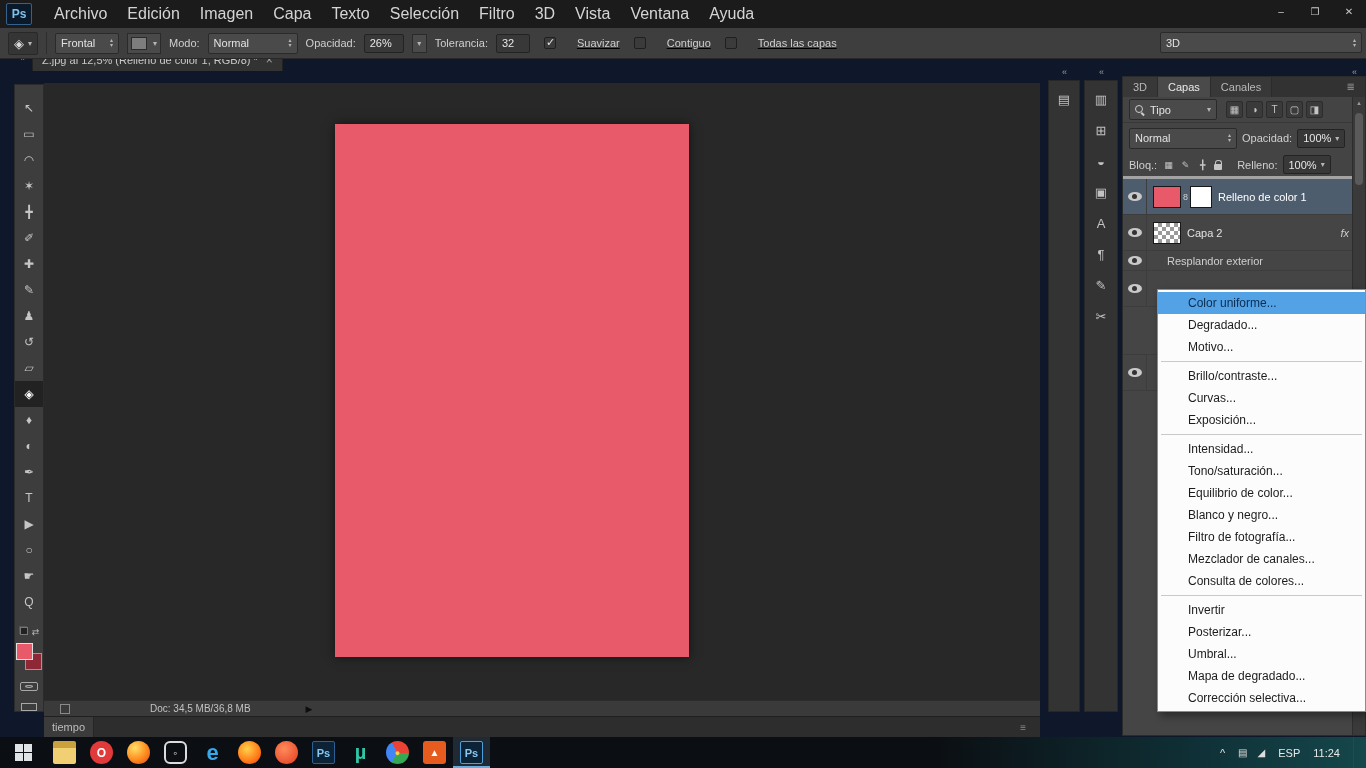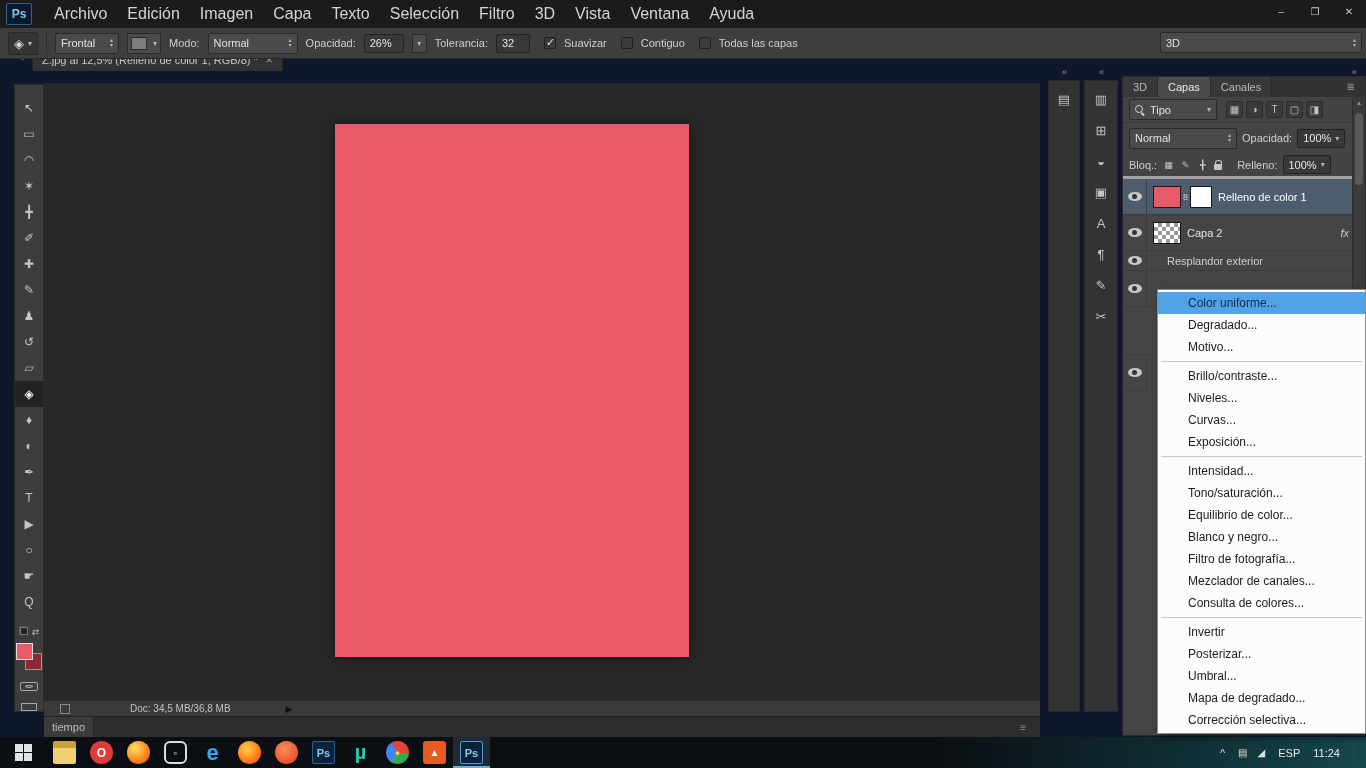--- a/index.html
+++ b/index.html
@@ -23,37 +23,37 @@
   .spin{display:inline-flex;flex-direction:column;align-items:center;margin-left:auto;color:#b5b5b5;}
   .spin::before{content:"▴";font-size:6px;line-height:5px;}
   .spin::after{content:"▾";font-size:6px;line-height:5px;}
   .dd{display:inline-flex;align-items:center;margin-left:auto;color:#b5b5b5;}
   .dd::after{content:"▾";font-size:8px;}
   .vbox{height:19px;background:#383838;border:1px solid #232323;border-radius:2px;padding:0 5px;font-size:11px;color:#e8e8e8;display:flex;align-items:center;gap:4px;}
   .ddbtn{width:15px;height:19px;background:#4a4a4a;border:1px solid #2a2a2a;display:flex;align-items:center;justify-content:center;color:#b5b5b5;}
   .ddbtn::after{content:"▾";font-size:8px;}
   .patternbox{width:34px;height:21px;background:#4a4a4a;border:1px solid #2a2a2a;display:flex;align-items:center;gap:3px;padding:0 3px;}
   .patternswatch{width:16px;height:13px;background:#7d7d7d;border:1px solid #2a2a2a;}
-  .cb{display:flex;align-items:center;gap:8px;}
+  .cb{display:flex;align-items:center;gap:21px;text-decoration:underline;}
   .cbbox{width:12px;height:12px;background:#3b3b3b;border:1px solid #1f1f1f;border-radius:2px;position:relative;flex:none;}
   .cb.checked .cbbox::after{content:"✓";position:absolute;left:1px;top:-2px;font-size:11px;color:#e5e5e5;}
   .workspace{position:absolute;right:4px;top:4px;width:202px;}
 
   
   .tabbar{position:absolute;left:14px;top:48px;width:1026px;height:23px;display:flex;align-items:center;}
   .tabscroll{width:18px;height:16px;color:#9a9a9a;font-size:9px;display:flex;align-items:center;justify-content:center;margin-bottom:3px;}
   .tabscroll::after{content:"»";}
   .doctab{display:flex;align-items:center;gap:8px;height:23px;padding:0 9px;background:#333;border:1px solid #222;border-bottom:none;font-size:11px;color:#c9c9c9;max-width:300px;}
   .doctab .ttl{white-space:nowrap;overflow:hidden;}
   .tabclose{color:#a8a8a8;font-size:12px;}
   .canvas{position:absolute;left:44px;top:83px;width:996px;height:617px;background:#282828;overflow:hidden;}
   .docrect{position:absolute;left:291px;top:41px;width:354px;height:533px;box-shadow:0 0 10px rgba(0,0,0,.55);}
   .statusbar{position:absolute;left:44px;top:700px;width:996px;height:16px;background:#3a3a3a;border-top:1px solid #2c2c2c;display:flex;align-items:center;font-size:10px;color:#c2c2c2;}
   .statusicon{width:10px;height:10px;border:1px solid #8a8a8a;margin-left:16px;flex:none;}
-  .statustext{margin-left:60px;white-space:nowrap;text-align:center;}
+  .statustext{margin-left:80px;white-space:nowrap;text-align:center;}
   .statusplay{margin-left:55px;color:#0d0d0d;font-size:9px;}
   .timelinebar{position:absolute;left:44px;top:716px;width:996px;height:21px;background:#2d2d2d;border-top:1px solid #202020;display:flex;align-items:center;}
   .timelinetab{width:50px;height:21px;background:#3b3b3b;border-right:1px solid #262626;display:flex;align-items:center;justify-content:center;font-size:11px;color:#bdbdbd;}
   .timelinemenu{margin-left:auto;margin-right:14px;color:#8a8a8a;font-size:10px;}
   .timelinemenu::after{content:"≡";}
 
   
   .toolcol{position:absolute;left:14px;top:84px;width:30px;height:628px;background:#3d3d3d;border:1px solid #2b2b2b;display:flex;flex-direction:column;align-items:center;padding-top:10px;}
   .toollist{display:flex;flex-direction:column;align-items:center;}
   .tool{width:28px;height:26px;display:flex;align-items:center;justify-content:center;color:#c6c6c6;}
@@ -437,21 +437,20 @@
     </div>
   </div>
 
   <div class="ctxmenu">
 
   <div class="cmi hl">Color uniforme...</div>
       <div class="cmi">Degradado...</div>
       <div class="cmi">Motivo...</div>
       <div class="cmi sep"></div>
       <div class="cmi">Brillo/contraste...</div>
-      <div class="cmi">Niveles...</div>
       <div class="cmi">Curvas...</div>
       <div class="cmi">Exposición...</div>
       <div class="cmi sep"></div>
       <div class="cmi">Intensidad...</div>
       <div class="cmi">Tono/saturación...</div>
       <div class="cmi">Equilibrio de color...</div>
       <div class="cmi">Blanco y negro...</div>
       <div class="cmi">Filtro de fotografía...</div>
       <div class="cmi">Mezclador de canales...</div>
       <div class="cmi">Consulta de colores...</div>

